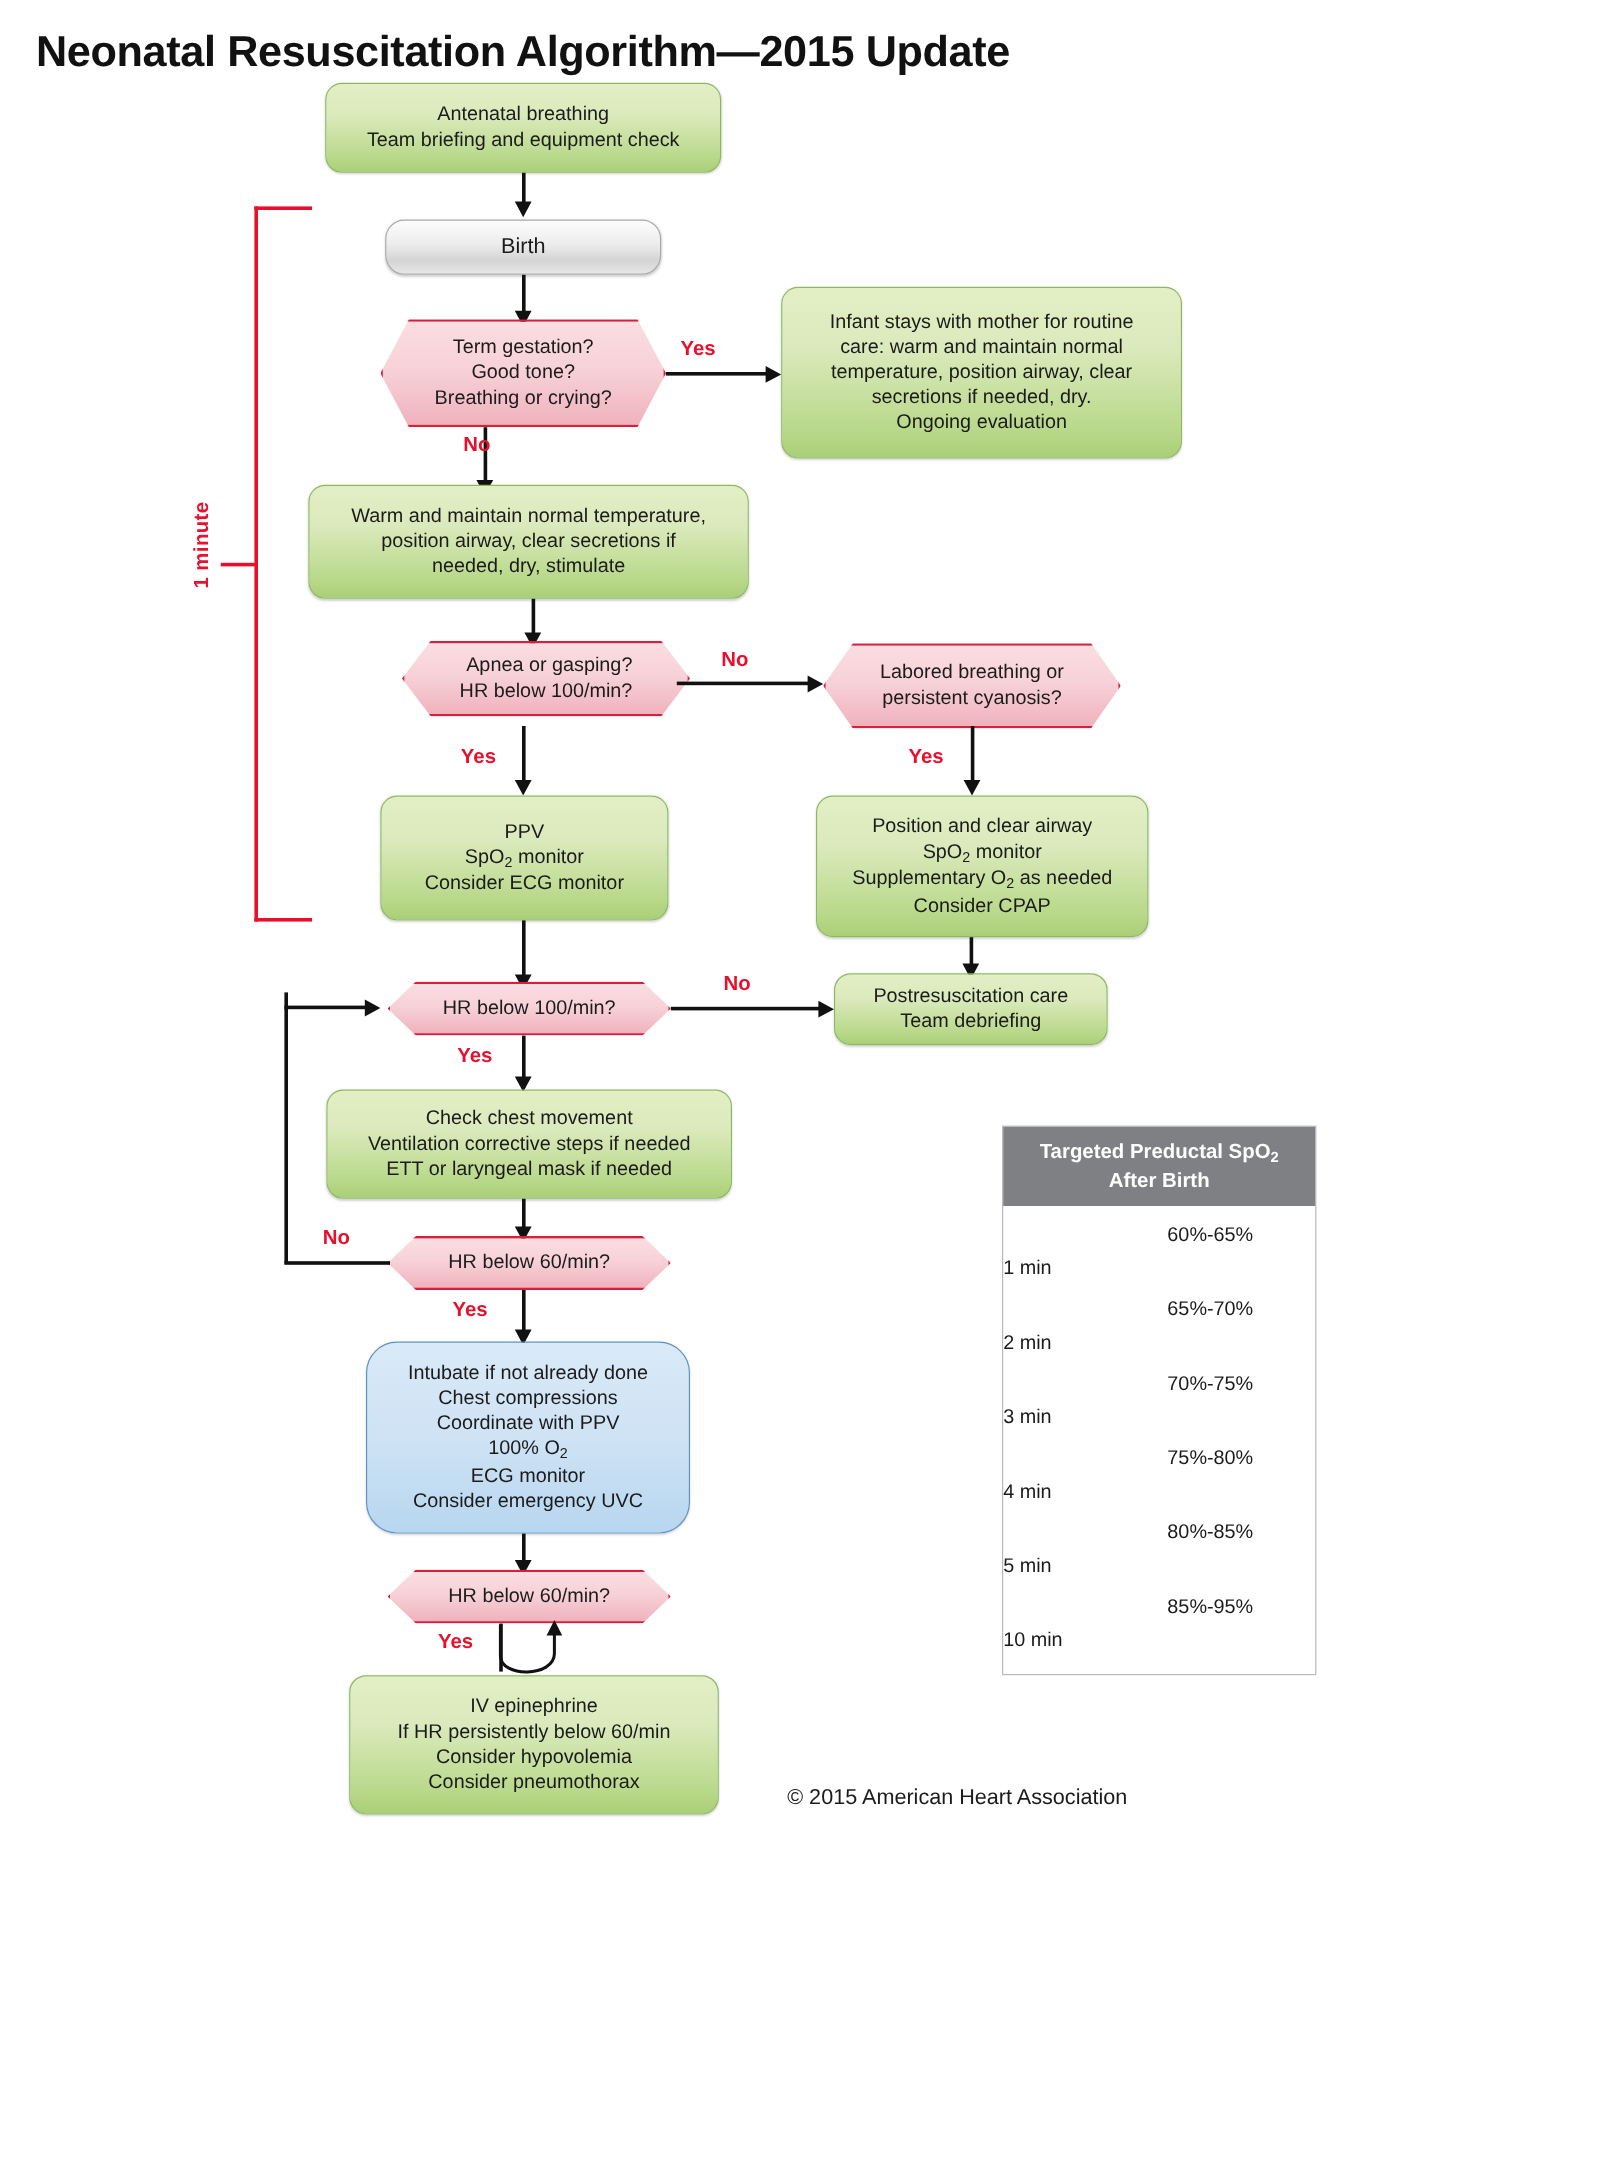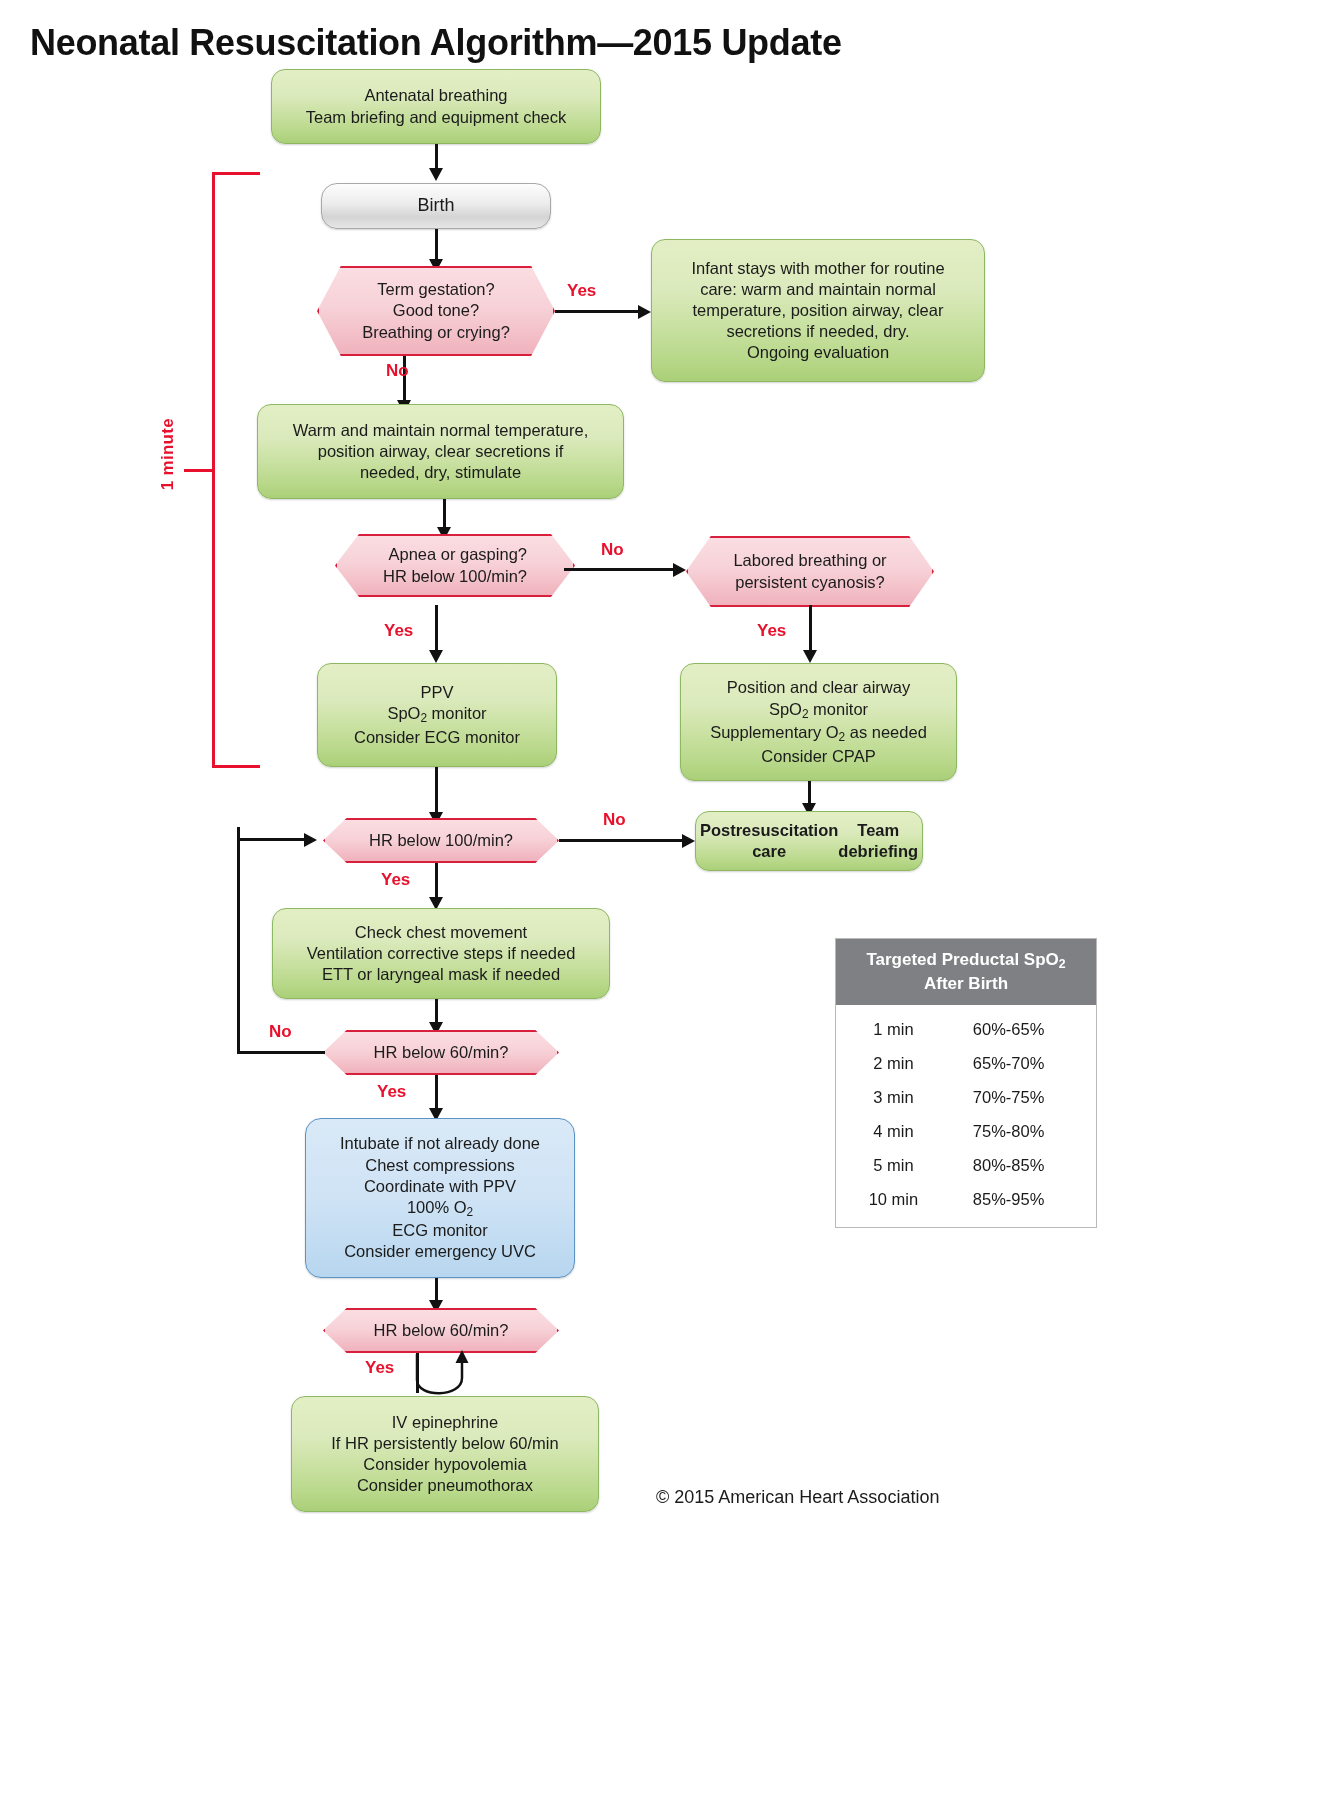--- a/index.html
+++ b/index.html
@@ -37,21 +37,21 @@
   }
   .green {
     background: linear-gradient(180deg,#e3eec4 0%, #dbeabc 35%, #b8d889 85%, #aacf78 100%);
     border: 1px solid #8cb861;
     border-radius: 14px;
     box-shadow: 0 1px 2px rgba(0,0,0,.18);
   }
   .blue {
     background: linear-gradient(180deg,#d9e9f7 0%, #cfe3f5 50%, #b7d6ef 100%);
     border: 1px solid #5b93c4;
-    border-radius: 16px;
+    border-radius: 26px;
     box-shadow: 0 1px 2px rgba(0,0,0,.18);
   }
   .gray {
     background: linear-gradient(180deg,#fdfdfd 0%, #ececec 45%, #d4d4d4 75%, #e6e6e6 100%);
     border: 1px solid #a8a8a8;
     border-radius: 16px;
     font-weight: normal;
     box-shadow: 0 1px 2px rgba(0,0,0,.18);
   }
 
@@ -120,21 +120,21 @@
     text-align: center;
     padding: 10px 8px 11px;
     line-height: 1.25;
   }
   .spo2-body { padding: 8px 0 10px; }
   .spo2-row {
     display: flex;
     font-size: 16.5px;
     padding: 7.5px 0;
   }
-  .spo2-row .c1 { width: 48%; text-align: center; padding-right: 10px; }
+  .spo2-row .c1 { width: 48%; text-align: left; padding-right: 10px; margin-top: 28px; }
   .spo2-row .c2 { width: 52%; text-align: left; padding-left: 12px; }
 
   .copyright {
     position: absolute;
     left: 656px; top: 1487px;
     font-size: 18px;
     color: #1b1b1b;
   }
   sub { font-size: 0.72em; vertical-align: -0.28em; }
 </style>
@@ -261,21 +261,21 @@
   </div>
 
   <div class="ln hln" style="left:559px; top:839px; width:128px;"></div>
   <div class="arrow-r" style="left:682px; top:833.5px;"></div>
   <div class="lbl" style="left:603px; top:810px;">No</div>
 
   <div class="ln vln" style="left:435px; top:863px; height:43px;"></div>
   <div class="arrow-d" style="left:429px; top:897px;"></div>
   <div class="lbl" style="left:381px; top:870px;">Yes</div>
 
-  <div class="node green" style="left:695px; top:811px; width:228px; height:60px; flex-direction:row;font-weight:bold;">
+  <div class="node green" style="left:695px; top:811px; width:228px; height:60px; flex-direction:column;">
     <div>Postresuscitation care</div>
     <div>Team debriefing</div>
   </div>
 
   <div class="node green" style="left:272px; top:908px; width:338px; height:91px; flex-direction:column;">
     <div>Check chest movement</div>
     <div>Ventilation corrective steps if needed</div>
     <div>ETT or laryngeal mask if needed</div>
   </div>
 

